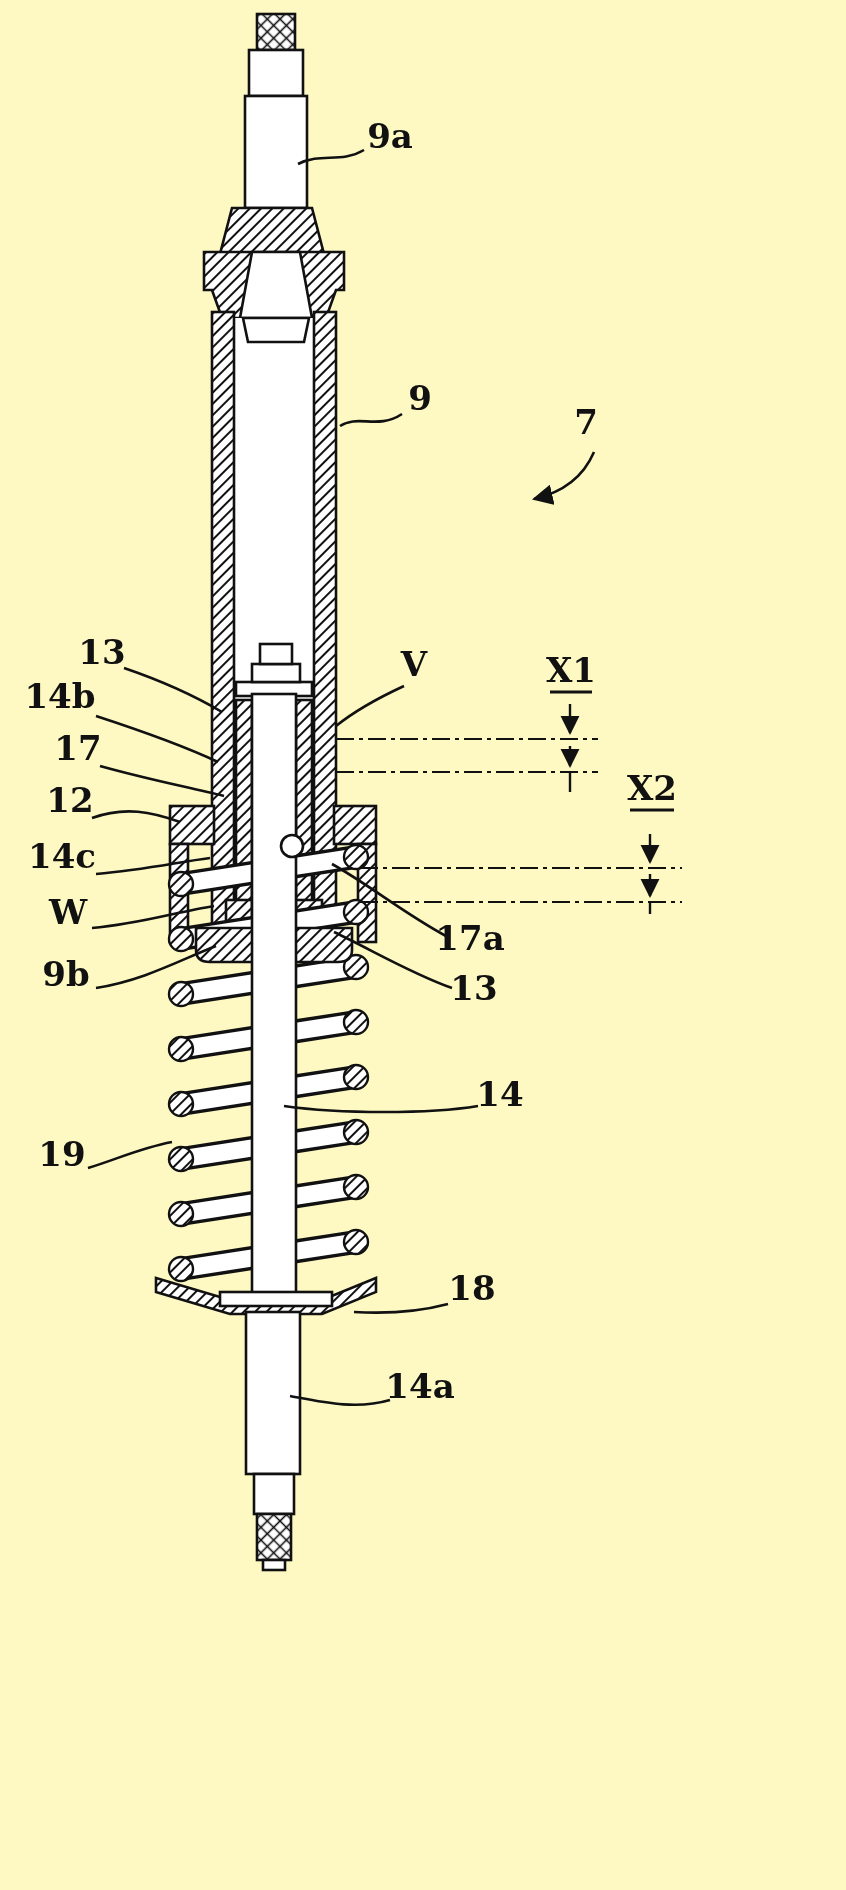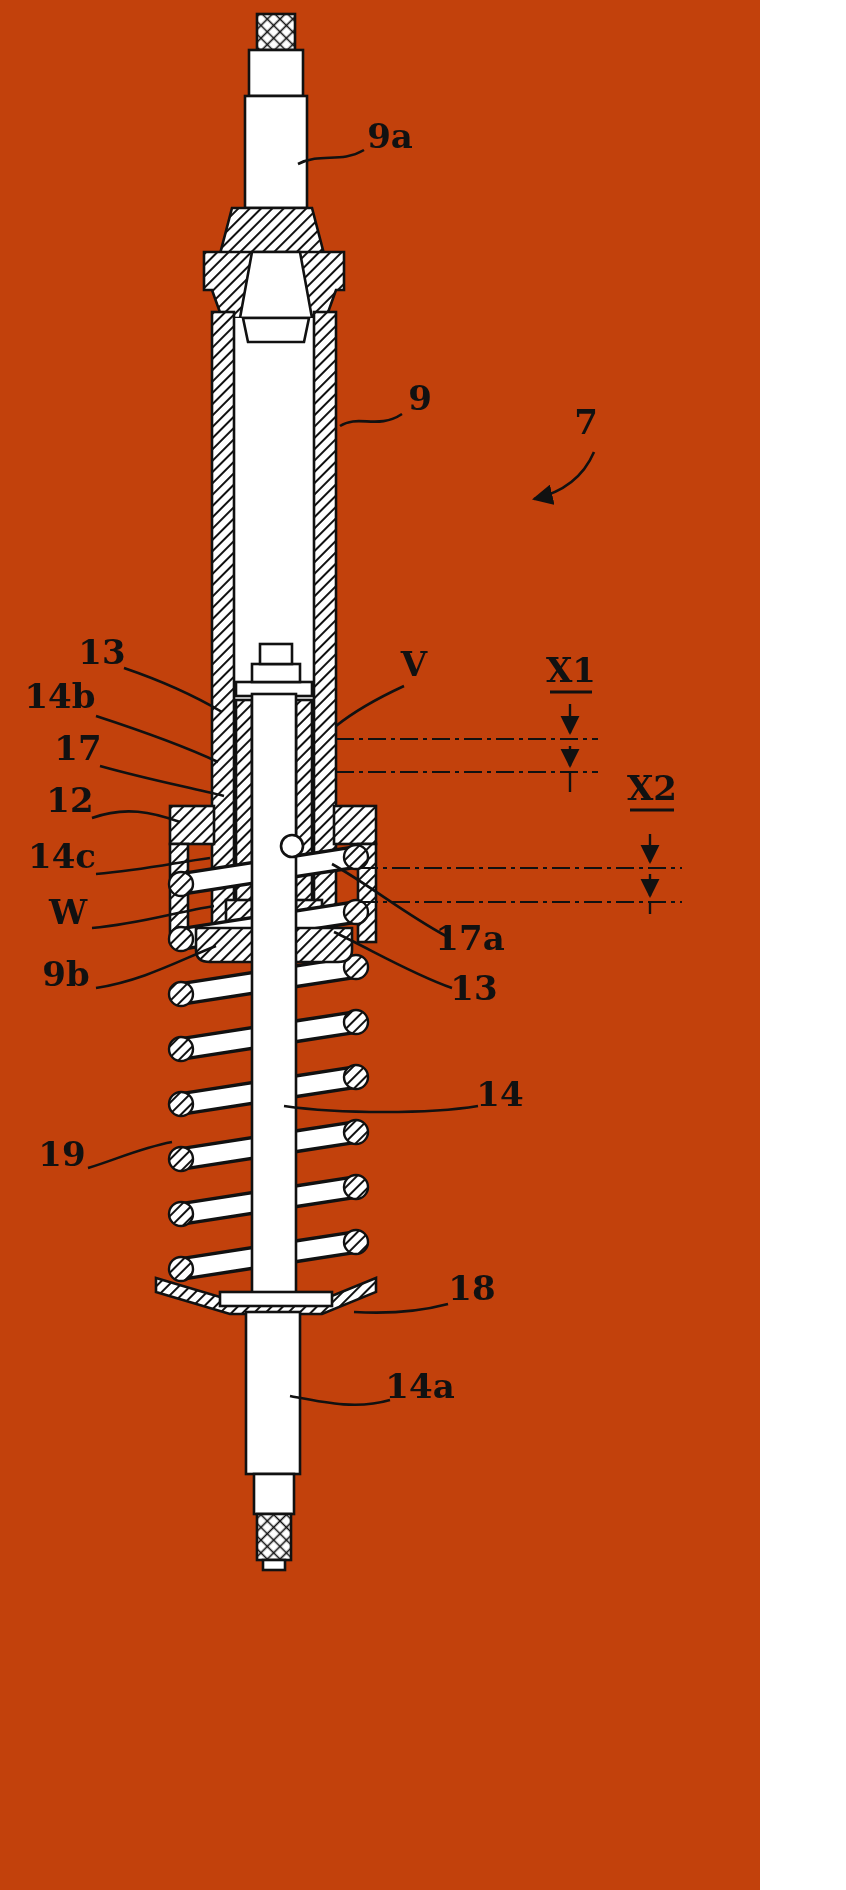--- a/index.html
+++ b/index.html
@@ -1,24 +1,24 @@
 <!DOCTYPE html>
 <html><head>
 <meta charset="utf-8">
 <style>
   html, body {
     margin: 0;
     padding: 0;
     background: #ffffff;
   }
   .page {
-    width: 760px;
+    width: 846px;
     height: 1890px;
     position: relative;
-    background: #c2410c;
+    background: #fef9c3;
     overflow: hidden;
   }
   svg { display: block; }
   .ref-label {
     font-family: "DejaVu Serif", "Liberation Serif", serif;
     font-weight: bold;
     font-size: 34px;
     fill: #111111;
   }
 </style>

